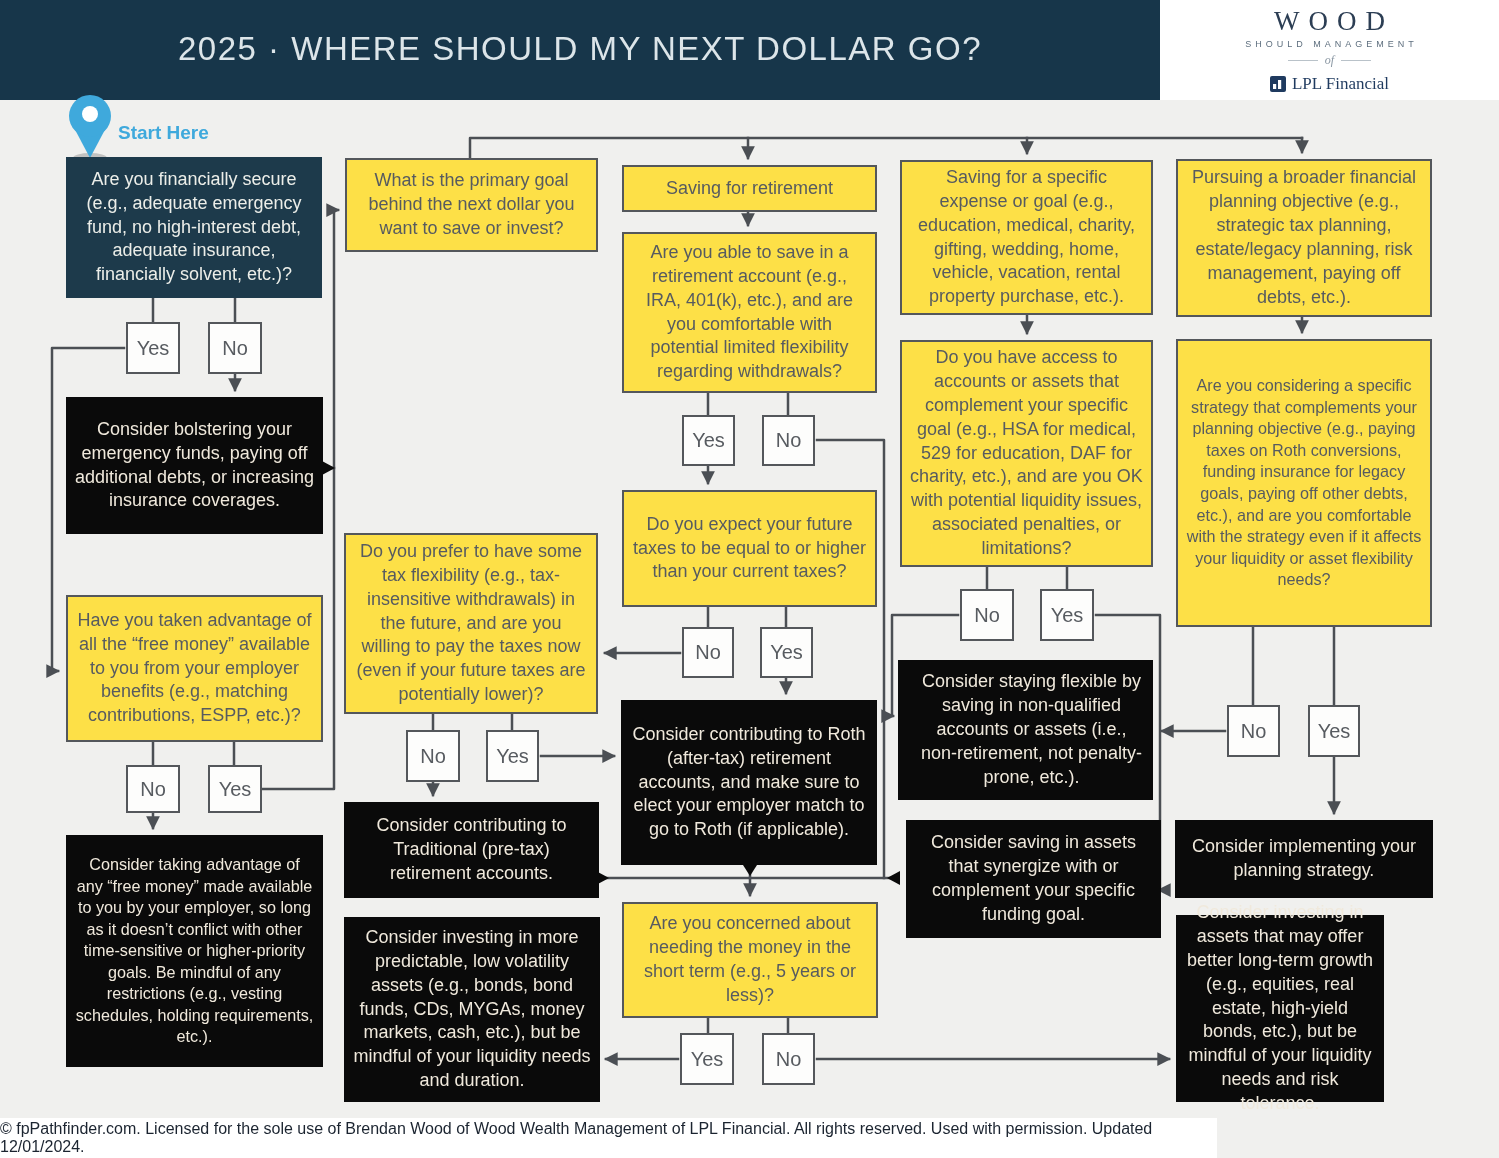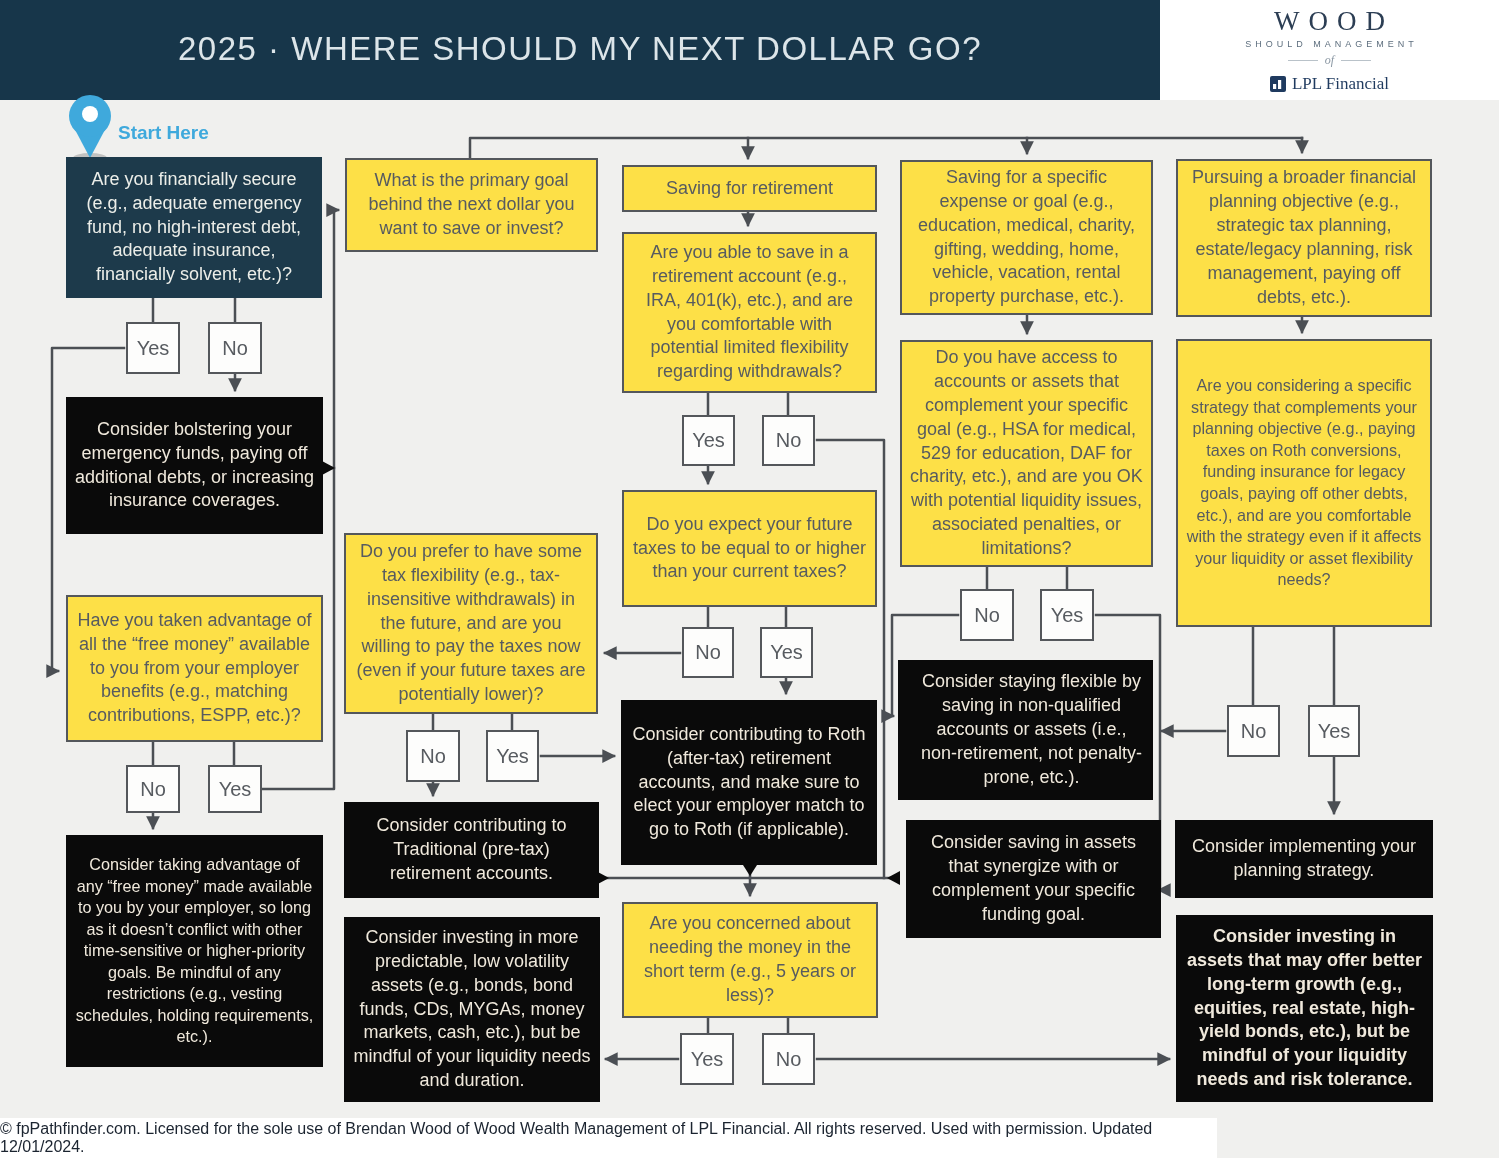--- a/index.html
+++ b/index.html
@@ -196,19 +196,19 @@
   <div class="yn" style="left:960px;top:589px;width:54px;height:52px;">No</div>
   <div class="yn" style="left:1040px;top:589px;width:54px;height:52px;">Yes</div>
   <div class="node a" style="left:898px;top:660px;width:255px;height:140px;padding-left:20px;">Consider staying flexible by saving in non-qualified accounts or assets (i.e., non-retirement, not penalty-prone, etc.).</div>
   <div class="node a" style="left:898px;top:820px;width:255px;height:118px;margin-left:8px;">Consider saving in assets that synergize with or complement your specific funding goal.</div>
 
   <div class="node q" style="left:1176px;top:159px;width:256px;height:158px;">Pursuing a broader financial planning objective (e.g., strategic tax planning, estate/legacy planning, risk management, paying off debts, etc.).</div>
   <div class="node q" style="left:1176px;top:339px;width:256px;height:288px;font-size:16.2px;">Are you considering a specific strategy that complements your planning objective (e.g., paying taxes on Roth conversions, funding insurance for legacy goals, paying off other debts, etc.), and are you comfortable with the strategy even if it affects your liquidity or asset flexibility needs?</div>
   <div class="yn" style="left:1227px;top:705px;width:53px;height:52px;">No</div>
   <div class="yn" style="left:1308px;top:705px;width:52px;height:52px;">Yes</div>
   <div class="node a" style="left:1175px;top:820px;width:258px;height:78px;">Consider implementing your planning strategy.</div>
-  <div class="node a" style="left:1176px;top:915px;width:257px;height:187px;font-weight:bold;">Consider investing in assets that may offer better long-term growth (e.g., equities, real estate, high-yield bonds, etc.), but be mindful of your liquidity needs and risk tolerance.</div>
+  <div class="node a" style="left:1176px;top:915px;width:208px;height:187px;">Consider investing in assets that may offer better long-term growth (e.g., equities, real estate, high-yield bonds, etc.), but be mindful of your liquidity needs and risk tolerance.</div>
 
   <div id="footer-bar">
     <span id="footer-text">© fpPathfinder.com. Licensed for the sole use of Brendan Wood of Wood Wealth Management of LPL Financial. All rights reserved. Used with permission. Updated 12/01/2024.</span>
   </div>
 
 </div>
 
 </body></html>

